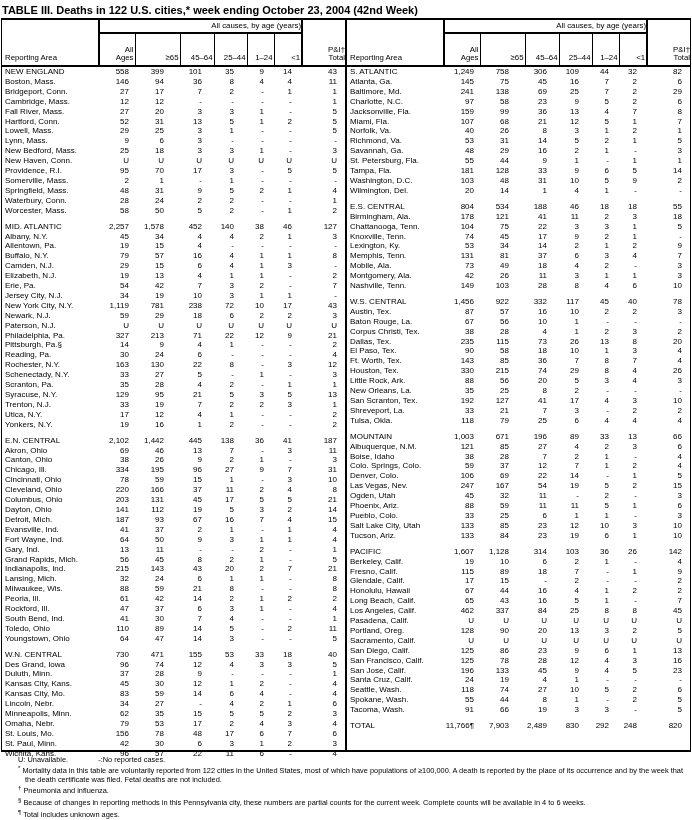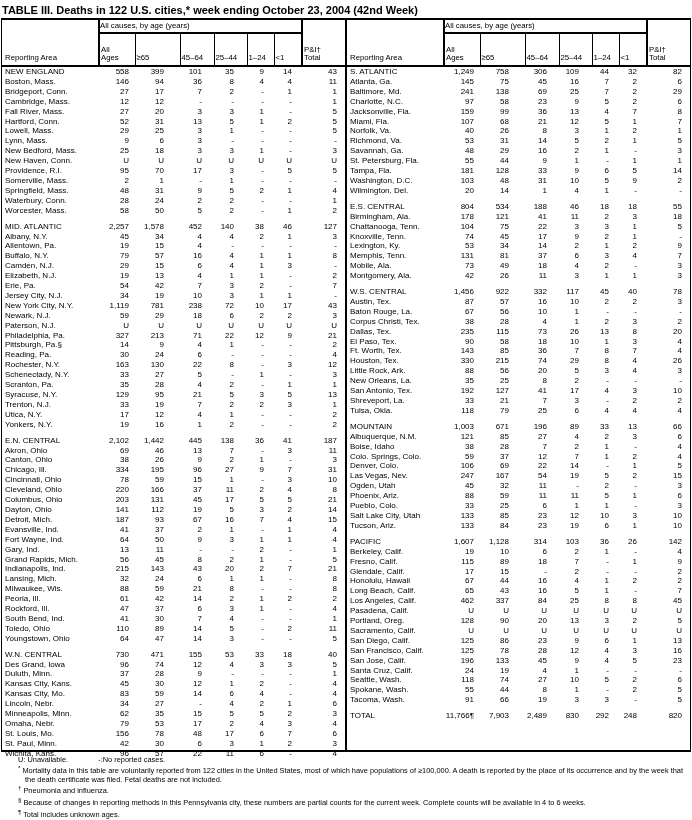--- a/index.html
+++ b/index.html
@@ -23,21 +23,21 @@
     border-bottom: 2px solid #000;
     border-left: 1px solid #000;
     border-right: 1px solid #000;
   }
   .half { width: 344px; }
   .half.left  { border-right: 1px solid #000; }
   .half.right { border-left: 1px solid #000; }
   table { border-collapse: collapse; table-layout: fixed; width: 100%; }
   thead th {
     font-weight: normal; font-size: 7.8px; line-height: 8.6px;
-    vertical-align: bottom; text-align: left; padding: 0 1px 2px 1px;
+    vertical-align: bottom; text-align: right; padding: 0 1px 2px 1px;
   }
   tr.span-row th { padding: 1px 0 1px 0; height: 13px; vertical-align: middle; }
   th.span-label {
     border-left: 2px solid #000; border-right: 2px solid #000;
     border-bottom: 2px solid #000; font-size: 7.8px;
   }
   tr.cols-row th { border-bottom: 2px solid #000; height: 33px; }
   tr.cols-row th.h-area { text-align: left; padding-left: 3px; border-right: 2px solid #000; }
   tr.cols-row th.h-num  { border-right: 1px solid #000; }
   tr.cols-row th.h-num.lastnum { border-right: 2px solid #000; }
@@ -1026,20 +1026,30 @@
             <tr>
               <td class="area">Montgomery, Ala.</td>
               <td class="num n0">42</td>
               <td class="num n1">26</td>
               <td class="num n2">11</td>
               <td class="num n3">3</td>
               <td class="num n4">1</td>
               <td class="num n5">1</td>
               <td class="num n6">3</td>
             </tr>
+            <tr>
+              <td class="area">Nashville, Tenn.</td>
+              <td class="num n0">149</td>
+              <td class="num n1">103</td>
+              <td class="num n2">28</td>
+              <td class="num n3">8</td>
+              <td class="num n4">4</td>
+              <td class="num n5">6</td>
+              <td class="num n6">10</td>
+            </tr>
             <tr class="gap">
               <td colspan="8"></td>
             </tr>
             <tr class="section">
               <td class="area">W.S. CENTRAL</td>
               <td class="num n0">1,456</td>
               <td class="num n1">922</td>
               <td class="num n2">332</td>
               <td class="num n3">117</td>
               <td class="num n4">45</td>
@@ -1130,21 +1140,21 @@
               <td class="area">New Orleans, La.</td>
               <td class="num n0">35</td>
               <td class="num n1">25</td>
               <td class="num n2">8</td>
               <td class="num n3">2</td>
               <td class="num n4">-</td>
               <td class="num n5">-</td>
               <td class="num n6">-</td>
             </tr>
             <tr>
-              <td class="area">San Antonio, Tex.</td>
+              <td class="area">San Scranton, Tex.</td>
               <td class="num n0">192</td>
               <td class="num n1">127</td>
               <td class="num n2">41</td>
               <td class="num n3">17</td>
               <td class="num n4">4</td>
               <td class="num n5">3</td>
               <td class="num n6">10</td>
             </tr>
             <tr>
               <td class="area">Shreveport, La.</td>

